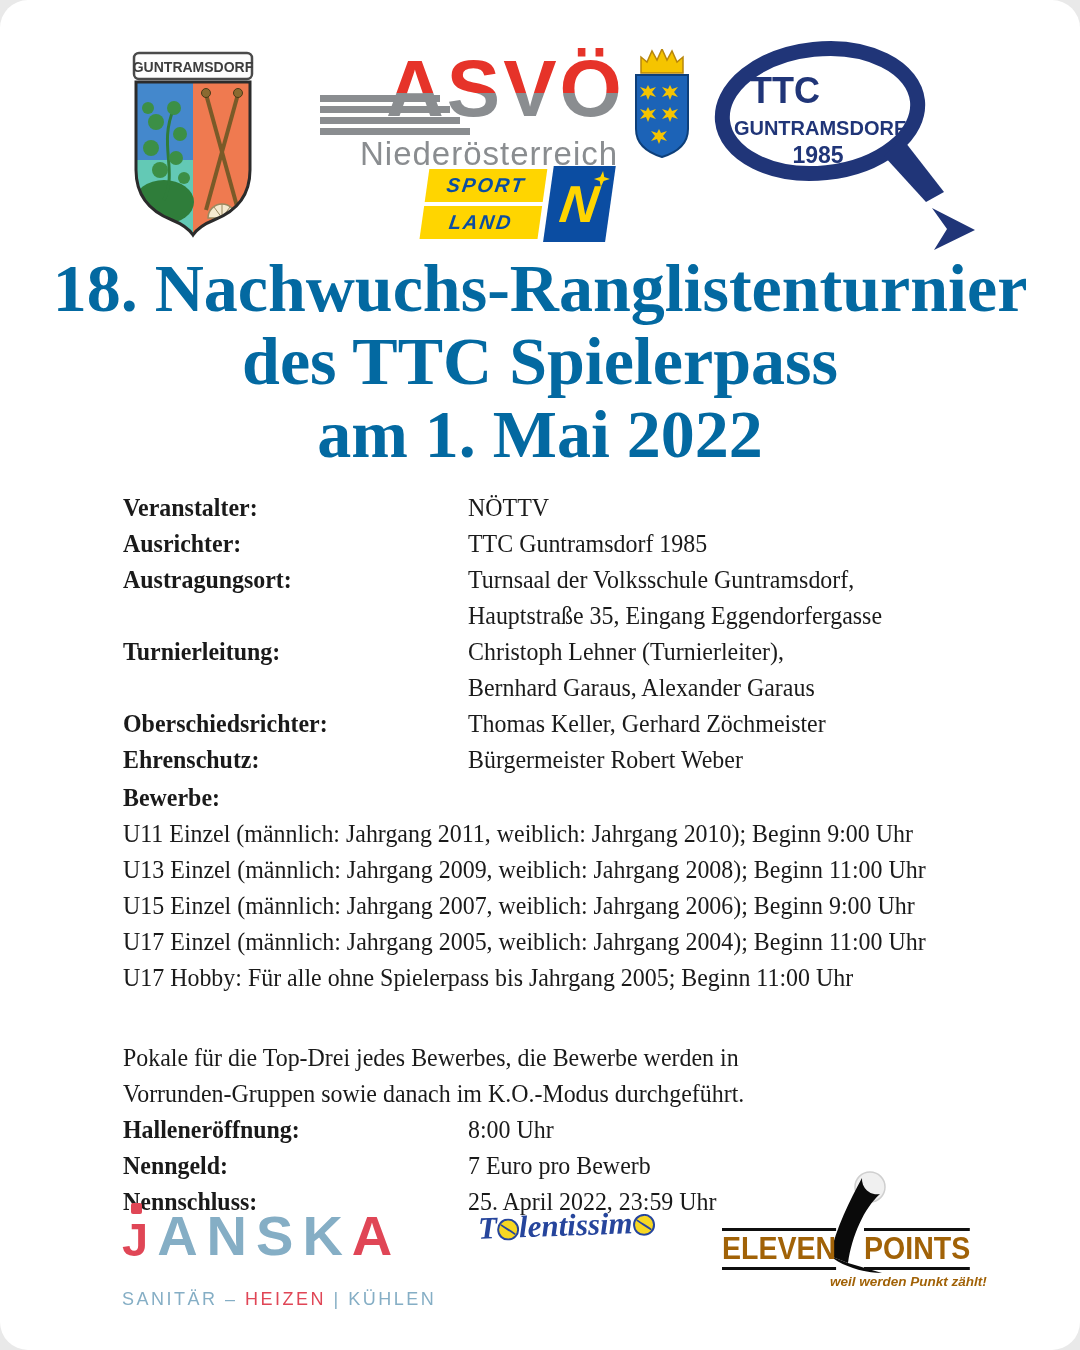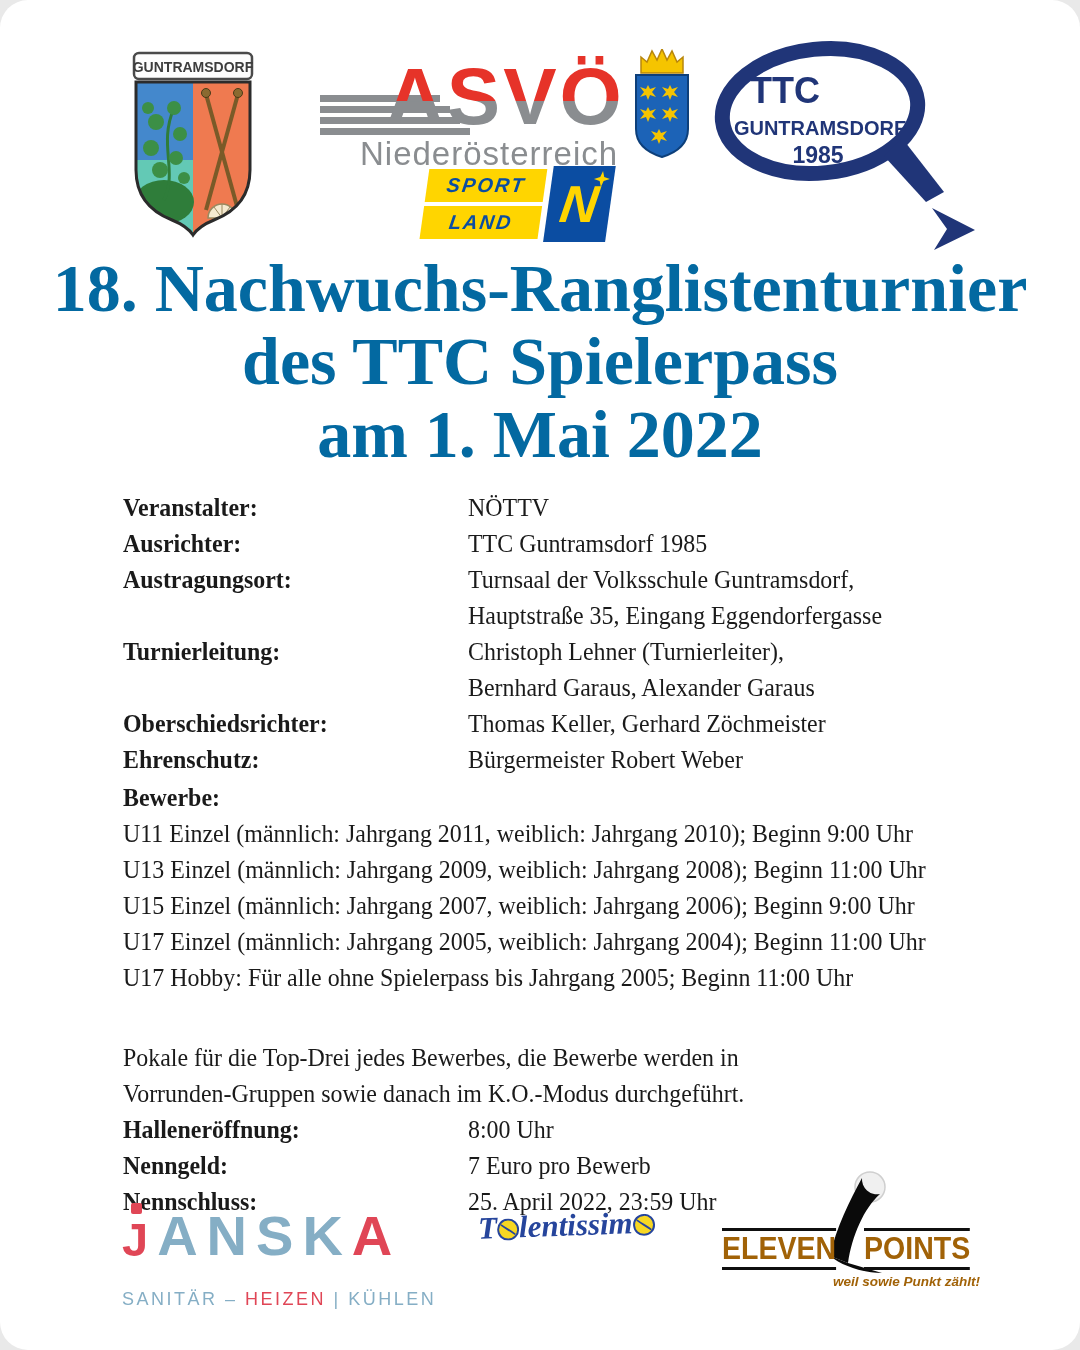--- a/index.html
+++ b/index.html
@@ -6,21 +6,21 @@
   .page{position:relative;width:1080px;height:1350px;background:#ffffff;overflow:hidden;
         font-family:"Liberation Serif",serif;color:#1a1a1a;border-radius:28px;}
 
   
   .crest-svg{position:absolute;left:118px;top:50px;width:150px;height:188px;}
   .asvo-wrap{position:absolute;left:320px;top:45px;width:380px;height:200px;}
   .speedlines div{position:absolute;height:7px;background:#8a8d90;left:0;}
   .asvo-word{position:absolute;left:66px;top:-6px;width:250px;height:100px;
              font-family:"Liberation Sans",sans-serif;font-weight:bold;font-size:80px;
              letter-spacing:3px;line-height:100px;}
-  .asvo-word span{position:absolute;left:0;top:0;white-space:nowrap;margin-top:8px;}
+  .asvo-word span{position:absolute;left:0;top:0;white-space:nowrap;}
   .asvo-top{color:#e63329;clip-path:inset(0 0 46% 0);}
   .asvo-bottom{color:#8a8d90;clip-path:inset(54% 0 0 0);}
   .noe-arms{position:absolute;left:310px;top:4px;width:64px;height:112px;}
   .niederoesterreich{position:absolute;left:40px;top:90px;width:290px;
              font-family:"Liberation Sans",sans-serif;font-size:33px;color:#8a8d90;letter-spacing:1px;}
   .sportland{position:absolute;left:104px;top:124px;width:190px;height:76px;transform:skewX(-8deg);}
   .sl-bar{position:absolute;left:0;width:118px;height:33px;background:#ffd500;
           font-family:"Liberation Sans",sans-serif;font-weight:bold;font-style:italic;
           color:#0b4da2;font-size:20px;line-height:33px;text-align:center;letter-spacing:2px;}
   .sl-bar1{top:0;} .sl-bar2{top:37px;}
@@ -248,16 +248,16 @@
   </div>
 
   <div class="eleven">
     <svg class="ep-swoosh" viewBox="0 0 64 112">
       <circle cx="46" cy="17" r="15" fill="#f0f0f0" stroke="#cfcfcf" stroke-width="1.5"></circle>
       <path d="M38 8 C26 30 12 58 6 86 L24 93 C28 66 40 38 56 24 A15 15 0 0 1 38 8 Z" fill="#0a0a0a"></path>
       <path d="M6 86 L24 93 L58 103 C40 103 18 96 6 86 Z" fill="#0a0a0a"></path>
     </svg>
     <div class="ep-word ep-eleven">ELEVEN</div>
     <div class="ep-word ep-points">POINTS</div>
-    <div class="ep-tagline">weil sowie Punkt zählt!</div>
+    <div class="ep-tagline">weil werden Punkt zählt!</div>
   </div>
 
 </div>
 
 </body></html>

